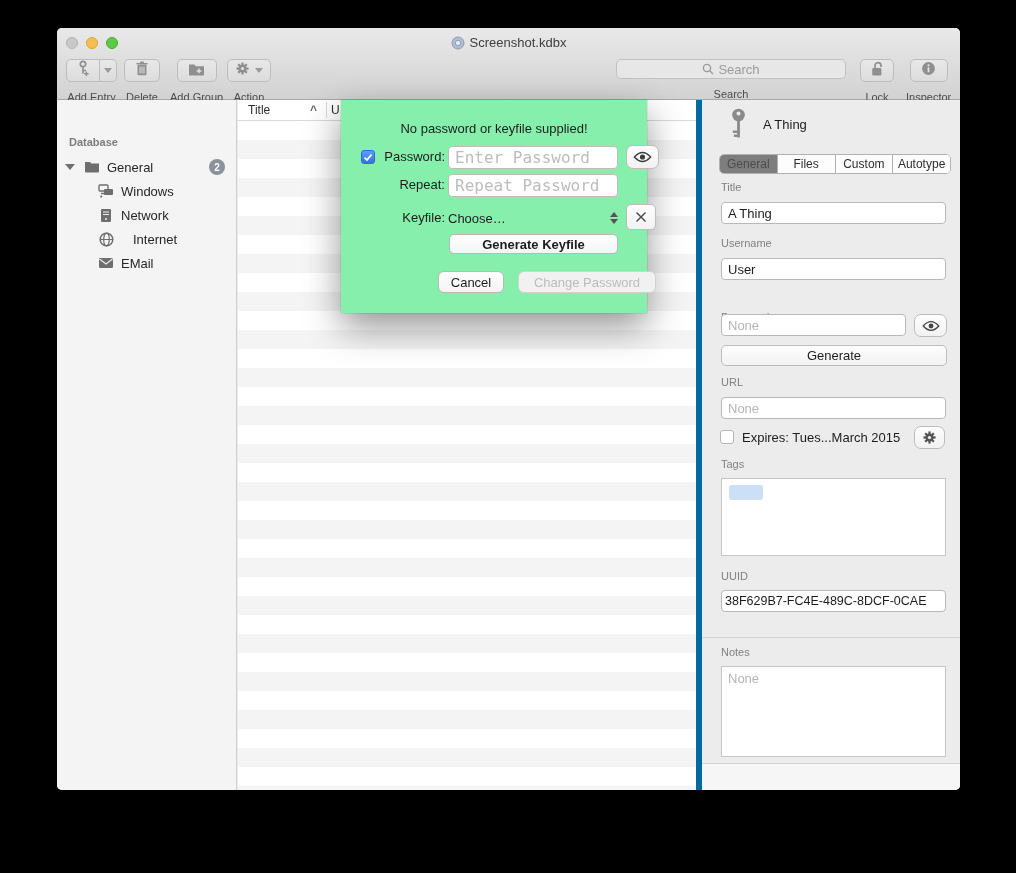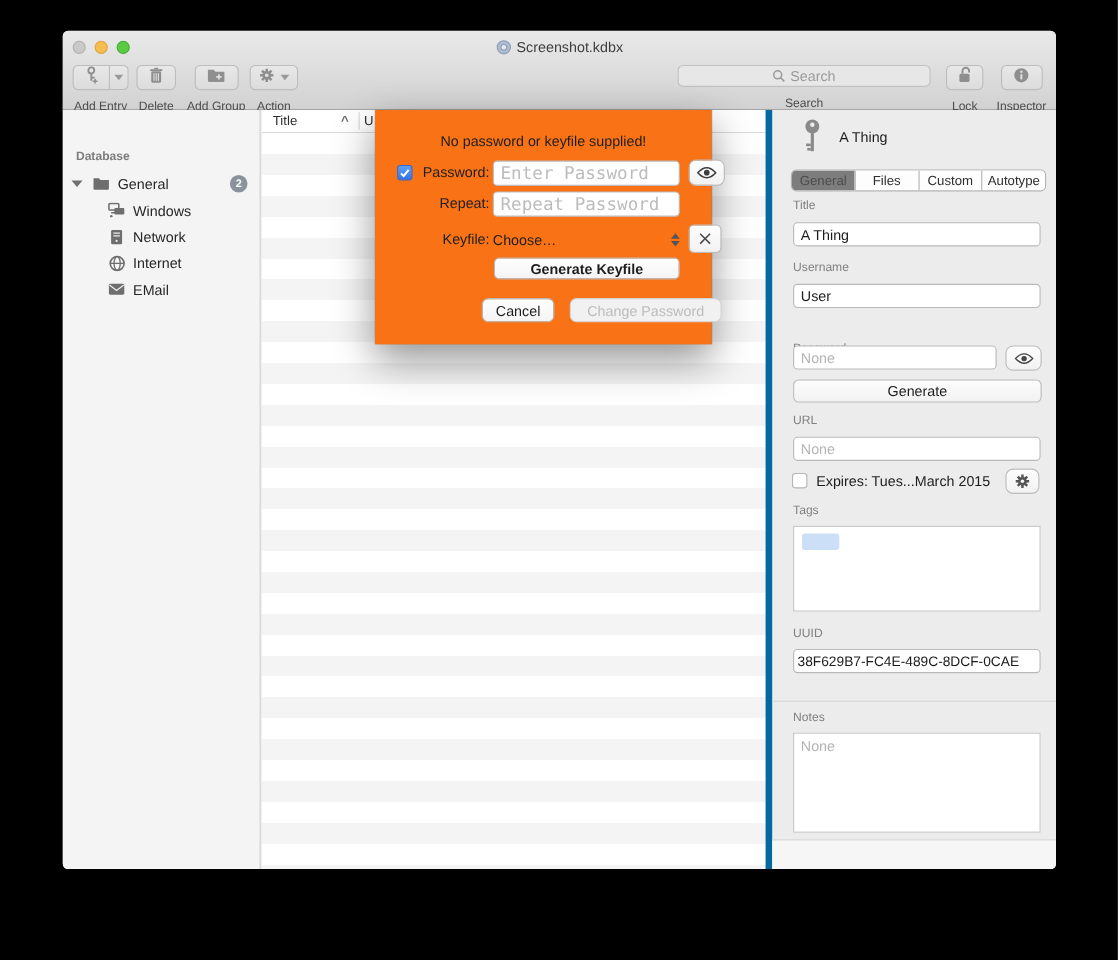--- a/index.html
+++ b/index.html
@@ -73,21 +73,21 @@
     border-left:1px solid #b2b2b2; background:#fdfdfd; white-space:nowrap; padding:0 4px; }
   .tab:first-child { border-left:none; }
   .tab.sel { background:#7d7d7d; color:#4c4c4c; }
   .box { position:absolute; background:#fff; border:1px solid #c6c6c6; }
   .cbox { width:14px; height:14px; border:1px solid #b5b5b5; border-radius:3px; background:#fff; }
   .cbox.checked { background:linear-gradient(#5ba0f8,#3273ea); border:1px solid #2f6bd8;
     display:flex; align-items:center; justify-content:center; }
 
   
   #dialog { position:absolute; left:284px; top:72px; width:306px; height:213px;
-    background:#f97316; border-radius:0; box-shadow:0 14px 34px rgba(0,0,0,.42), 0 0 1px rgba(0,0,0,.4);
+    background:#86efac; border-radius:0; box-shadow:0 14px 34px rgba(0,0,0,.42), 0 0 1px rgba(0,0,0,.4);
     z-index:10; font-size:13px; color:#1d1d1d; }
   #dlg-msg { position:absolute; top:21px; left:0; width:100%; text-align:center; font-size:13px; color:#1d1d1d; }
   .dlg-label { position:absolute; width:98px; text-align:right; font-size:13px; color:#1d1d1d; }
   .dlg-input { position:absolute; left:107px; width:170px; height:23px; background:#fff;
     border:1px solid #bdbdbd; border-radius:4px; padding:0 6px;
     font-family:"DejaVu Sans Mono", monospace; font-size:16px; color:#1c1c1c; }
   .dlg-input::placeholder { color:#bcbcbc; }
   .dlg-btn { position:absolute; background:linear-gradient(#fefefe,#f4f4f4); border:1px solid #b9b9b9;
     border-radius:5px; font-size:13px; color:#1d1d1d; display:flex; align-items:center; justify-content:center; }
   .dlg-btn.disabled { background:#f1f1f1; border-color:#d2d2d2; color:#bcbcbc; }
@@ -268,21 +268,21 @@
     </div>
 
     <div class="sb-row" style="top:128px;">
       <span class="sb-icon" style="margin-left:41px;">
         <svg width="15" height="15" viewBox="0 0 15 15">
             <circle cx="7.5" cy="7.5" r="6.3" fill="none" stroke="#6e6e6e" stroke-width="1.5"></circle>
             <ellipse cx="7.5" cy="7.5" rx="2.8" ry="6.3" fill="none" stroke="#6e6e6e" stroke-width="1.2"></ellipse>
             <line x1="1.4" y1="7.5" x2="13.6" y2="7.5" stroke="#6e6e6e" stroke-width="1.2"></line>
           </svg>
       </span>
-      <span style="margin-left:7px;">Internet</span>
+      <span style="margin-left:19px;">Internet</span>
     </div>
 
     <div class="sb-row" style="top:152px;">
       <span class="sb-icon" style="margin-left:41px;">
         <svg width="16" height="12" viewBox="0 0 16 12">
             <rect x="1" y="1" width="14" height="10" rx="1.3" fill="#6e6e6e"></rect>
             <polyline points="1.5,2 8,7 14.5,2" fill="none" stroke="#ededed" stroke-width="1.2"></polyline>
           </svg>
       </span>
       <span style="margin-left:7px;">EMail</span>

